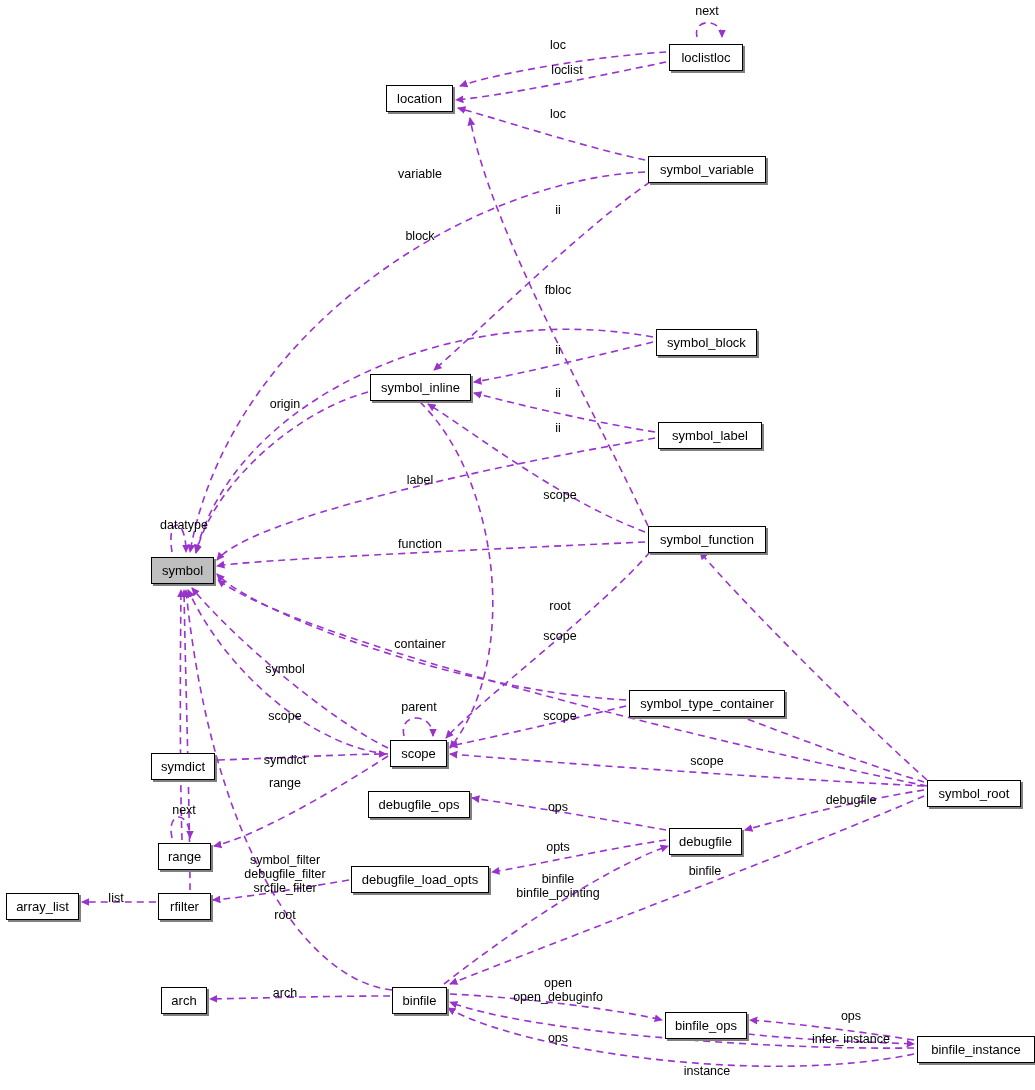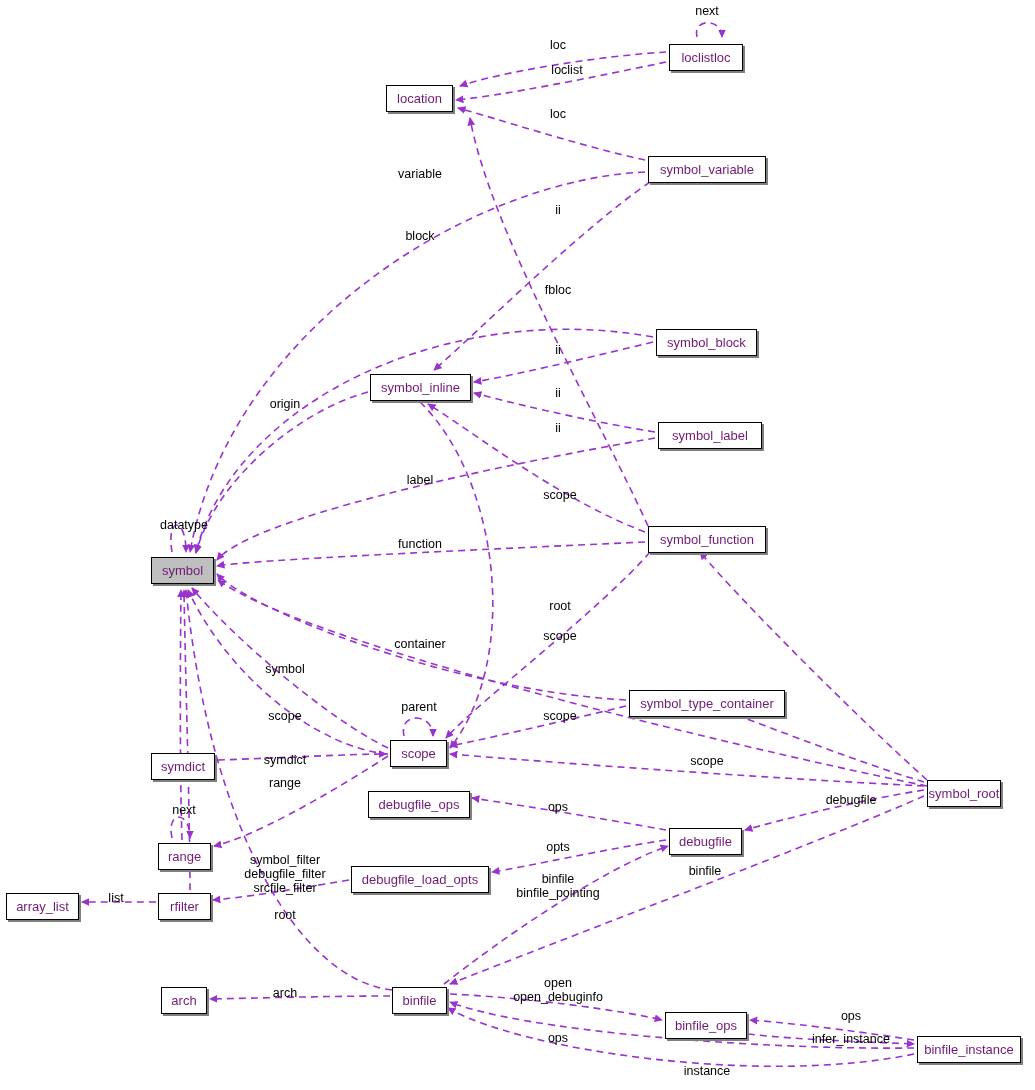--- a/index.html
+++ b/index.html
@@ -3,21 +3,21 @@
 <meta charset="utf-8">
 <style>
   html,body{margin:0;padding:0;background:#ffffff;}
   body{width:1035px;height:1090px;overflow:hidden;
        font-family:"Liberation Sans","DejaVu Sans",sans-serif;}
   #diagram{position:relative;width:1035px;height:1090px;background:#ffffff;}
   svg.edges{position:absolute;left:0;top:0;width:1035px;height:1090px;}
   .node{position:absolute;box-sizing:border-box;background:#ffffff;
         border:1px solid #000000;box-shadow:2px 2px 0 0 #808080;
         display:flex;align-items:center;justify-content:center;
-        font-size:13px;color:#701a75;line-height:1;white-space:nowrap;
+        font-size:13px;color:#000000;line-height:1;white-space:nowrap;
         height:27px;cursor:default;}
   .node.focus{background:#bfbfbf;}
   .edge-label{position:absolute;font-size:12.5px;color:#000000;
               white-space:nowrap;transform:translate(-50%,-50%);
               line-height:1.12;text-align:center;pointer-events:none;}
 </style>
 </head>
 <body>
 
 <div id="diagram">
@@ -82,31 +82,31 @@
       <div class="node" style="left: 386px; top: 85px; width: 67px;">location</div>
       <div class="node" style="left: 648px; top: 156px; width: 118px;">symbol_variable</div>
       <div class="node" style="left: 656px; top: 329px; width: 101px;">symbol_block</div>
       <div class="node" style="left: 370px; top: 374px; width: 101px;">symbol_inline</div>
       <div class="node" style="left: 658px; top: 422px; width: 104px;">symbol_label</div>
       <div class="node" style="left: 648px; top: 526px; width: 118px;">symbol_function</div>
       <div class="node focus" style="left: 151px; top: 557px; width: 63px;">symbol</div>
       <div class="node" style="left: 629px; top: 690px; width: 156px;">symbol_type_container</div>
       <div class="node" style="left: 390px; top: 740px; width: 57px;">scope</div>
       <div class="node" style="left: 151px; top: 753px; width: 64px;">symdict</div>
-      <div class="node" style="left: 927px; top: 780px; width: 74px;">symbol_root</div>
+      <div class="node" style="left: 927px; top: 780px; width: 94px;">symbol_root</div>
       <div class="node" style="left: 368px; top: 791px; width: 102px;">debugfile_ops</div>
       <div class="node" style="left: 669px; top: 828px; width: 73px;">debugfile</div>
       <div class="node" style="left: 158px; top: 843px; width: 53px;">range</div>
       <div class="node" style="left: 351px; top: 866px; width: 138px;">debugfile_load_opts</div>
       <div class="node" style="left: 6px; top: 893px; width: 73px;">array_list</div>
       <div class="node" style="left: 158px; top: 893px; width: 53px;">rfilter</div>
       <div class="node" style="left: 161px; top: 987px; width: 46px;">arch</div>
       <div class="node" style="left: 392px; top: 987px; width: 55px;">binfile</div>
       <div class="node" style="left: 665px; top: 1012px; width: 82px;">binfile_ops</div>
-      <div class="node" style="left: 917px; top: 1036px; width: 104px;">binfile_instance</div>
+      <div class="node" style="left: 917px; top: 1036px; width: 118px;">binfile_instance</div>
     </div>
   <div id="label-layer">
       <div class="edge-label" style="left: 707px; top: 11px;">next</div>
       <div class="edge-label" style="left: 558px; top: 45px;">loc</div>
       <div class="edge-label" style="left: 558px; top: 70px; margin-left: 9px;">loclist</div>
       <div class="edge-label" style="left: 558px; top: 114px;">loc</div>
       <div class="edge-label" style="left: 420px; top: 174px;">variable</div>
       <div class="edge-label" style="left: 558px; top: 210px;">ii</div>
       <div class="edge-label" style="left: 420px; top: 236px;">block</div>
       <div class="edge-label" style="left: 558px; top: 290px;">fbloc</div>

